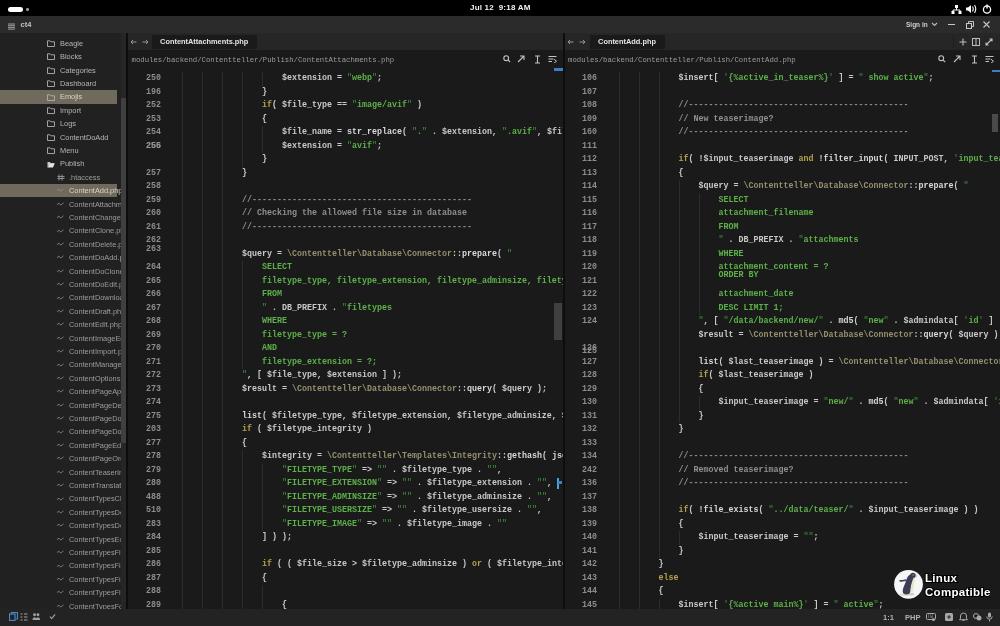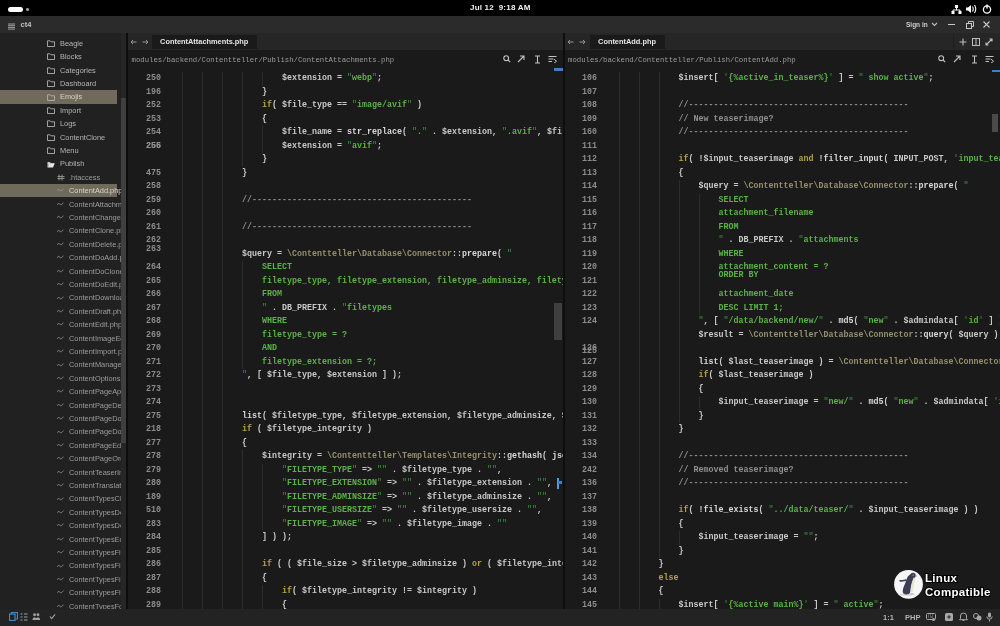--- a/index.html
+++ b/index.html
@@ -158,35 +158,36 @@
     <div class="cl" style="left:154.0px;top:71.50px">$extension = <i class="q">"</i><i class="s">avif</i><i class="q">"</i>;</div>
     <b class="ig" style="left:54.0px;top:85.00px"></b>
     <b class="ig" style="left:74.0px;top:85.00px"></b>
     <b class="ig" style="left:94.0px;top:85.00px"></b>
     <b class="ig" style="left:114.0px;top:85.00px"></b>
     <div class="ln" style="top:72px;width:33px">256</div>
     <div class="cl" style="left:134.0px;top:85.00px">}</div>
     <b class="ig" style="left:54.0px;top:98.50px"></b>
     <b class="ig" style="left:74.0px;top:98.50px"></b>
     <b class="ig" style="left:94.0px;top:98.50px"></b>
-    <div class="ln" style="top:98.50px;width:33px">475</div>
+    <div class="ln" style="top:98.50px;width:33px">257</div>
     <div class="cl" style="left:114.0px;top:98.50px">}</div>
     <b class="ig" style="left:54.0px;top:112.00px"></b>
     <b class="ig" style="left:74.0px;top:112.00px"></b>
     <b class="ig" style="left:94.0px;top:112.00px"></b>
     <div class="ln" style="top:112.00px;width:33px">258</div>
     <b class="ig" style="left:54.0px;top:125.50px"></b>
     <b class="ig" style="left:74.0px;top:125.50px"></b>
     <b class="ig" style="left:94.0px;top:125.50px"></b>
     <div class="ln" style="top:125.50px;width:33px">259</div>
     <div class="cl" style="left:114.0px;top:125.50px"><i class="m">//--------------------------------------------</i></div>
     <b class="ig" style="left:54.0px;top:139.00px"></b>
     <b class="ig" style="left:74.0px;top:139.00px"></b>
     <b class="ig" style="left:94.0px;top:139.00px"></b>
     <div class="ln" style="top:139.00px;width:33px">260</div>
+    <div class="cl" style="left:114.0px;top:139.00px"><i class="m">// Checking the allowed file size in database</i></div>
     <b class="ig" style="left:54.0px;top:152.50px"></b>
     <b class="ig" style="left:74.0px;top:152.50px"></b>
     <b class="ig" style="left:94.0px;top:152.50px"></b>
     <div class="ln" style="top:152.50px;width:33px">261</div>
     <div class="cl" style="left:114.0px;top:152.50px"><i class="m">//--------------------------------------------</i></div>
     <b class="ig" style="left:54.0px;top:166.00px"></b>
     <b class="ig" style="left:74.0px;top:166.00px"></b>
     <b class="ig" style="left:94.0px;top:166.00px"></b>
     <div class="ln" style="top:166.00px;width:33px">262</div>
     <b class="ig" style="left:54.0px;top:179.50px"></b>
@@ -244,33 +245,34 @@
     <div class="cl" style="left:134.0px;top:287.50px"><i class="s">filetype_extension = ?;</i></div>
     <b class="ig" style="left:54.0px;top:301.00px"></b>
     <b class="ig" style="left:74.0px;top:301.00px"></b>
     <b class="ig" style="left:94.0px;top:301.00px"></b>
     <div class="ln" style="top:301.00px;width:33px">272</div>
     <div class="cl" style="left:114.0px;top:301.00px"><i class="q">"</i>, [ $file_type, $extension ] );</div>
     <b class="ig" style="left:54.0px;top:314.50px"></b>
     <b class="ig" style="left:74.0px;top:314.50px"></b>
     <b class="ig" style="left:94.0px;top:314.50px"></b>
     <div class="ln" style="top:314.50px;width:33px">273</div>
+    <div class="cl" style="left:114.0px;top:314.50px">$result = <i class="c">\Contentteller\Database\Connector</i>::<i class="f">query</i>( $query );</div>
     <b class="ig" style="left:54.0px;top:328.00px"></b>
     <b class="ig" style="left:74.0px;top:328.00px"></b>
     <b class="ig" style="left:94.0px;top:328.00px"></b>
     <div class="ln" style="top:328.00px;width:33px">274</div>
     <b class="ig" style="left:54.0px;top:341.50px"></b>
     <b class="ig" style="left:74.0px;top:341.50px"></b>
     <b class="ig" style="left:94.0px;top:341.50px"></b>
     <div class="ln" style="top:341.50px;width:33px">275</div>
     <div class="cl" style="left:114.0px;top:341.50px"><i class="f">list</i>( $filetype_type, $filetype_extension, $filetype_adminsize, $filetype_usersize ) = $result;</div>
     <b class="ig" style="left:54.0px;top:355.00px"></b>
     <b class="ig" style="left:74.0px;top:355.00px"></b>
     <b class="ig" style="left:94.0px;top:355.00px"></b>
-    <div class="ln" style="top:355.00px;width:33px">218</div>
+    <div class="ln" style="top:355.00px;width:33px">203</div>
     <div class="cl" style="left:114.0px;top:355.00px"><i class="k">if</i> ( $filetype_integrity )</div>
     <b class="ig" style="left:54.0px;top:368.50px"></b>
     <b class="ig" style="left:74.0px;top:368.50px"></b>
     <b class="ig" style="left:94.0px;top:368.50px"></b>
     <div class="ln" style="top:368.50px;width:33px">277</div>
     <div class="cl" style="left:114.0px;top:368.50px">{</div>
     <b class="ig" style="left:54.0px;top:382.00px"></b>
     <b class="ig" style="left:74.0px;top:382.00px"></b>
     <b class="ig" style="left:94.0px;top:382.00px"></b>
     <b class="ig" style="left:114.0px;top:382.00px"></b>
@@ -288,21 +290,21 @@
     <b class="ig" style="left:94.0px;top:409.00px"></b>
     <b class="ig" style="left:114.0px;top:409.00px"></b>
     <b class="ig" style="left:134.0px;top:409.00px"></b>
     <div class="ln" style="top:409.00px;width:33px">280</div>
     <div class="cl" style="left:154.0px;top:409.00px"><i class="q">"</i><i class="s">FILETYPE_EXTENSION</i><i class="q">"</i> =&gt; <i class="q">""</i> . $filetype_extension . <i class="q">""</i>,</div>
     <b class="ig" style="left:54.0px;top:422.50px"></b>
     <b class="ig" style="left:74.0px;top:422.50px"></b>
     <b class="ig" style="left:94.0px;top:422.50px"></b>
     <b class="ig" style="left:114.0px;top:422.50px"></b>
     <b class="ig" style="left:134.0px;top:422.50px"></b>
-    <div class="ln" style="top:422.50px;width:33px">189</div>
+    <div class="ln" style="top:422.50px;width:33px">488</div>
     <div class="cl" style="left:154.0px;top:422.50px"><i class="q">"</i><i class="s">FILETYPE_ADMINSIZE</i><i class="q">"</i> =&gt; <i class="q">""</i> . $filetype_adminsize . <i class="q">""</i>,</div>
     <b class="ig" style="left:54.0px;top:436.00px"></b>
     <b class="ig" style="left:74.0px;top:436.00px"></b>
     <b class="ig" style="left:94.0px;top:436.00px"></b>
     <b class="ig" style="left:114.0px;top:436.00px"></b>
     <b class="ig" style="left:134.0px;top:436.00px"></b>
     <div class="ln" style="top:436.00px;width:33px">510</div>
     <div class="cl" style="left:154.0px;top:436.00px"><i class="q">"</i><i class="s">FILETYPE_USERSIZE</i><i class="q">"</i> =&gt; <i class="q">""</i> . $filetype_usersize . <i class="q">""</i>,</div>
     <b class="ig" style="left:54.0px;top:449.50px"></b>
     <b class="ig" style="left:74.0px;top:449.50px"></b>
@@ -333,21 +335,20 @@
     <b class="ig" style="left:94.0px;top:503.50px"></b>
     <b class="ig" style="left:114.0px;top:503.50px"></b>
     <div class="ln" style="top:503.50px;width:33px">287</div>
     <div class="cl" style="left:134.0px;top:503.50px">{</div>
     <b class="ig" style="left:54.0px;top:517.00px"></b>
     <b class="ig" style="left:74.0px;top:517.00px"></b>
     <b class="ig" style="left:94.0px;top:517.00px"></b>
     <b class="ig" style="left:114.0px;top:517.00px"></b>
     <b class="ig" style="left:134.0px;top:517.00px"></b>
     <div class="ln" style="top:517.00px;width:33px">288</div>
-    <div class="cl" style="left:154.0px;top:517.00px"><i class="k">if</i>( $filetype_integrity != $integrity )</div>
     <b class="ig" style="left:54.0px;top:530.50px"></b>
     <b class="ig" style="left:74.0px;top:530.50px"></b>
     <b class="ig" style="left:94.0px;top:530.50px"></b>
     <b class="ig" style="left:114.0px;top:530.50px"></b>
     <b class="ig" style="left:134.0px;top:530.50px"></b>
     <div class="ln" style="top:530.50px;width:33px">289</div>
     <div class="cl" style="left:154.0px;top:530.50px">{</div>
   </div>
 <div class="clip" style="left:565px;top:68px;width:435px;height:541px">
     <b class="ig" style="left:53.5px;top:4.00px"></b>
@@ -604,21 +605,21 @@
       <path d="M0.5 0.8h2.6l0.8 1h3.6v4.7H0.5z" fill="none" stroke="#b0b0b0" stroke-width="0.9"></path>
     </svg>
 <div class="tree" style="left:60px;top:70.8px;color:#b6b6b6">Import</div>
 <svg class="abs" style="left:47px;top:87.4px" width="8" height="7" viewBox="0 0 8 7">
       <path d="M0.5 0.8h2.6l0.8 1h3.6v4.7H0.5z" fill="none" stroke="#b0b0b0" stroke-width="0.9"></path>
     </svg>
 <div class="tree" style="left:60px;top:84.2px;color:#b6b6b6">Logs</div>
 <svg class="abs" style="left:47px;top:100.8px" width="8" height="7" viewBox="0 0 8 7">
       <path d="M0.5 0.8h2.6l0.8 1h3.6v4.7H0.5z" fill="none" stroke="#b0b0b0" stroke-width="0.9"></path>
     </svg>
-<div class="tree" style="left:60px;top:97.6px;color:#b6b6b6">ContentClone</div>
+<div class="tree" style="left:60px;top:97.6px;color:#b6b6b6">ContentDoAdd</div>
 <svg class="abs" style="left:47px;top:114.2px" width="8" height="7" viewBox="0 0 8 7">
       <path d="M0.5 0.8h2.6l0.8 1h3.6v4.7H0.5z" fill="none" stroke="#b0b0b0" stroke-width="0.9"></path>
     </svg>
 <div class="tree" style="left:60px;top:111.0px;color:#b6b6b6">Menu</div>
 <svg class="abs" style="left:47px;top:127.6px" width="8" height="7" viewBox="0 0 8 7">
       <path d="M0.5 1h2.4l0.8 1h3.8v1H2.2L1 6.5H0.5z" fill="#c9c9c9"></path>
       <path d="M2.2 3h5.3L6 6.5H0.8z" fill="#e4e4e4"></path>
     </svg>
 <div class="tree" style="left:60px;top:124.4px;color:#b6b6b6">Publish</div>
 <svg class="abs" style="left:57px;top:141.2px" width="8" height="7" viewBox="0 0 8 7">

